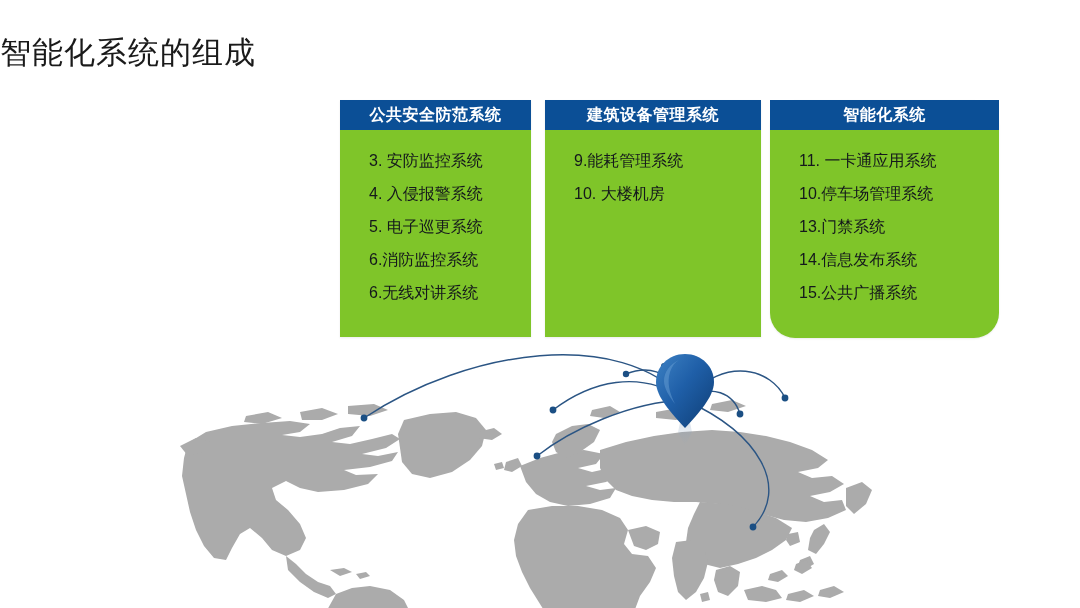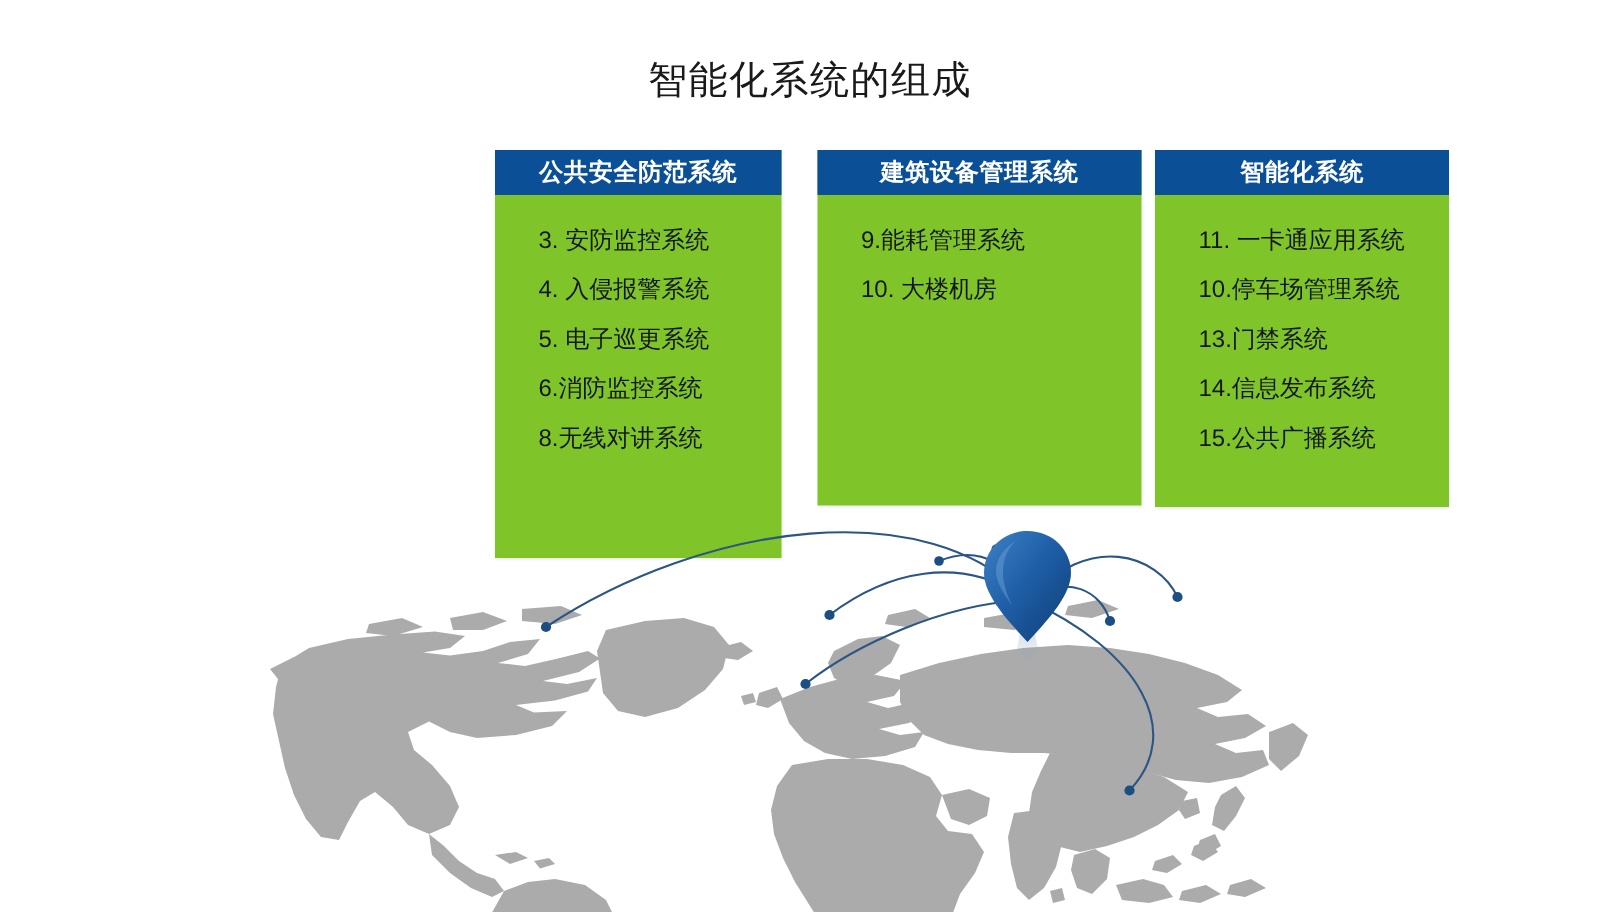--- a/index.html
+++ b/index.html
@@ -22,22 +22,22 @@
     background: #ffffff;
     overflow: hidden;
   }
 
   
   #page-title {
     position: absolute;
     left: 0;
     top: 32px;
     width: 1080px;
-    text-align: center;
-    font-size: 26px;
+    text-align: left;
+    font-size: 31px;
     line-height: 42px;
     color: #1a1a1a;
     letter-spacing: 1px;
     font-weight: 400;
     white-space: nowrap;
   }
 
   
   .category-card {
     position: absolute;
@@ -62,23 +62,23 @@
   }
   .card-item {
     font-size: 16px;
     line-height: 33px;
     color: #14181c;
     padding-left: 12px;
     white-space: nowrap;
   }
 
   #card-0 { left: 100px; width: 191px; height: 238px; }
-  #card-1 { left: 330px; width: 191px; height: 272px; }
+  #card-1 { left: 340px; width: 191px; height: 237px; }
   #card-2 { left: 545px; width: 216px; height: 237px; }
-  #card-3 { left: 770px; width: 196px; height: 238px; }
+  #card-3 { left: 770px; width: 229px; height: 238px; border-radius: 25px; }
 
   #card-1 .card-item,
   #card-2 .card-item,
   #card-3 .card-item { padding-left: 29px; }
 
   
   #map-region {
     position: absolute;
     left: 0;
     top: 338px;
@@ -95,21 +95,21 @@
   <div id="page-title">智能化系统的组成</div>
 
 
   <div class="category-card" id="card-1">
     <div class="card-header">公共安全防范系统</div>
     <div class="card-body">
       <div class="card-item">3. 安防监控系统</div>
       <div class="card-item">4. 入侵报警系统</div>
       <div class="card-item">5. 电子巡更系统</div>
       <div class="card-item">6.消防监控系统</div>
-      <div class="card-item">8.无线对讲系统</div>
+      <div class="card-item">6.无线对讲系统</div>
     </div>
   </div>
 
   <div class="category-card" id="card-2">
     <div class="card-header">建筑设备管理系统</div>
     <div class="card-body">
       <div class="card-item">9.能耗管理系统</div>
       <div class="card-item">10. 大楼机房</div>
     </div>
   </div>

